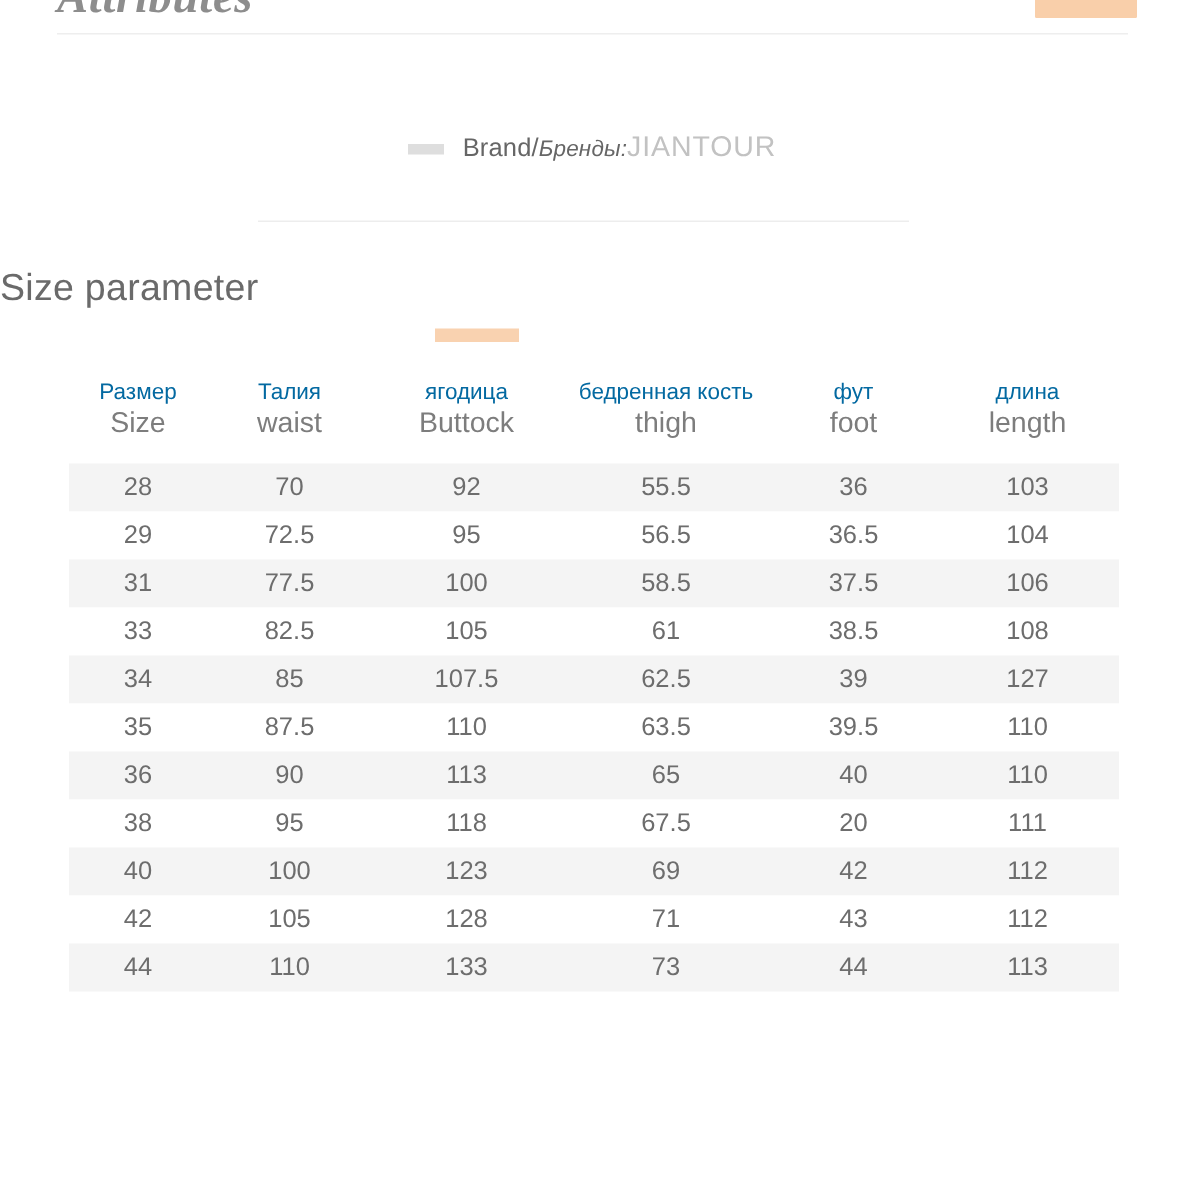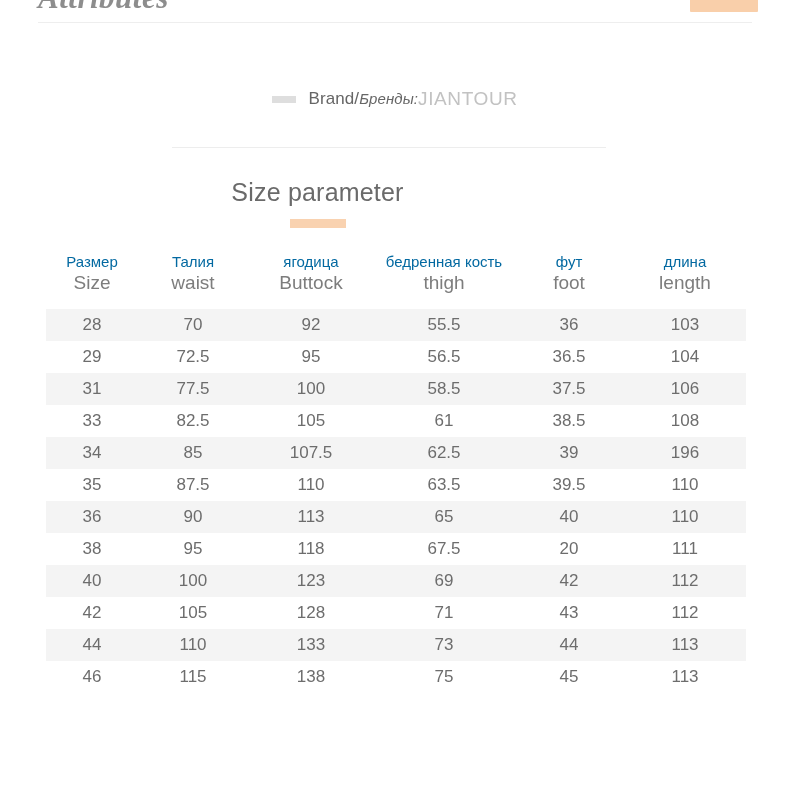--- a/index.html
+++ b/index.html
@@ -108,21 +108,20 @@
     height: 1px;
     background: #ededed;
   }
 
   
   .section-title-wrap {
     position: absolute;
     top: 178px;
     left: 0;
     width: 635px;
-    text-align: center;
   }
 
   .section-title {
     font-size: 25px;
     color: #6a6a6a;
     font-weight: 400;
     letter-spacing: 0.2px;
   }
 
   .section-underline {
@@ -282,21 +281,21 @@
           <td>61</td>
           <td>38.5</td>
           <td>108</td>
         </tr>
         <tr>
           <td>34</td>
           <td>85</td>
           <td>107.5</td>
           <td>62.5</td>
           <td>39</td>
-          <td>196</td>
+          <td>127</td>
         </tr>
         <tr>
           <td>35</td>
           <td>87.5</td>
           <td>110</td>
           <td>63.5</td>
           <td>39.5</td>
           <td>110</td>
         </tr>
         <tr>
@@ -332,24 +331,16 @@
           <td>112</td>
         </tr>
         <tr>
           <td>44</td>
           <td>110</td>
           <td>133</td>
           <td>73</td>
           <td>44</td>
           <td>113</td>
         </tr>
-        <tr>
-          <td>46</td>
-          <td>115</td>
-          <td>138</td>
-          <td>75</td>
-          <td>45</td>
-          <td>113</td>
-        </tr>
       </tbody>
   </table>
 
 </div>
 
 </body></html>

